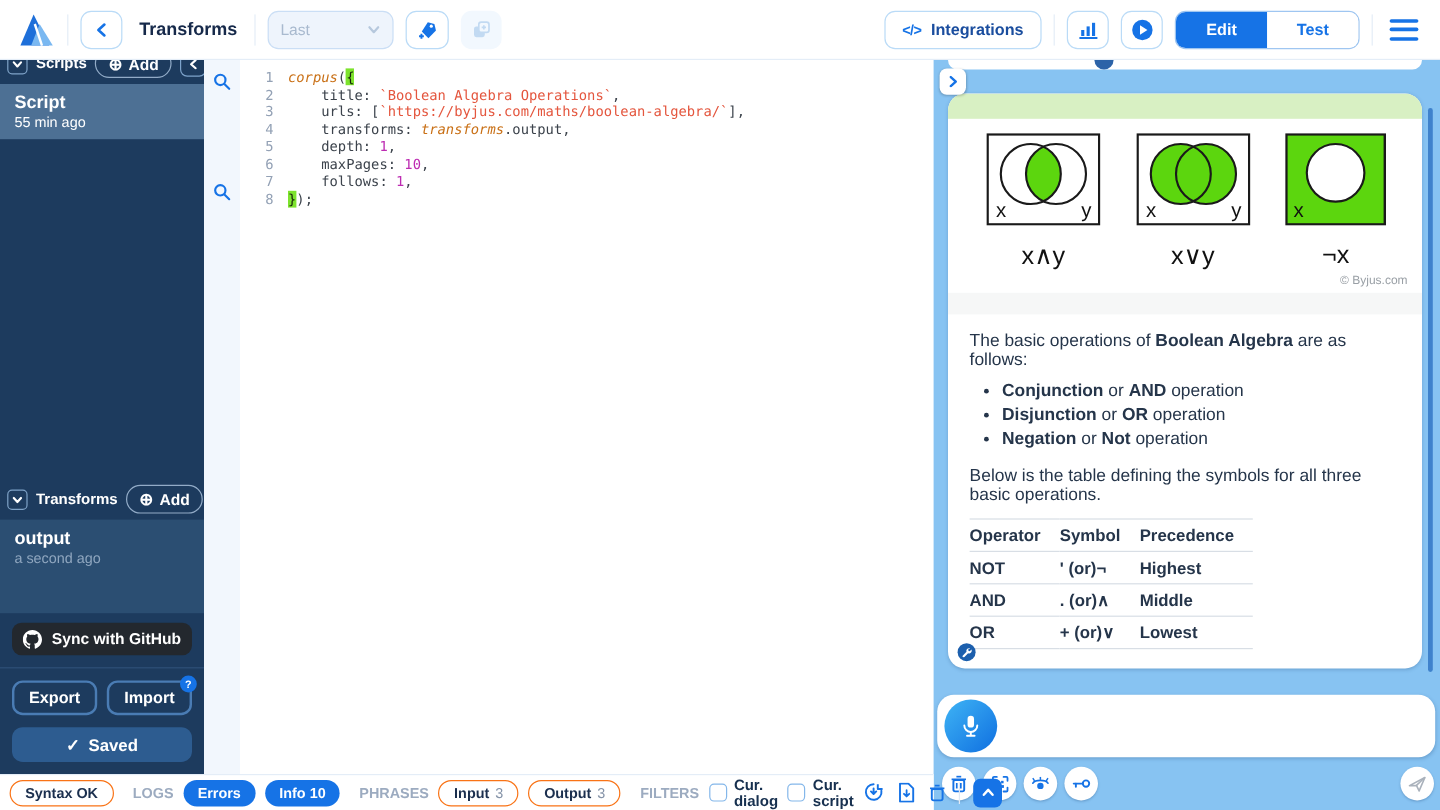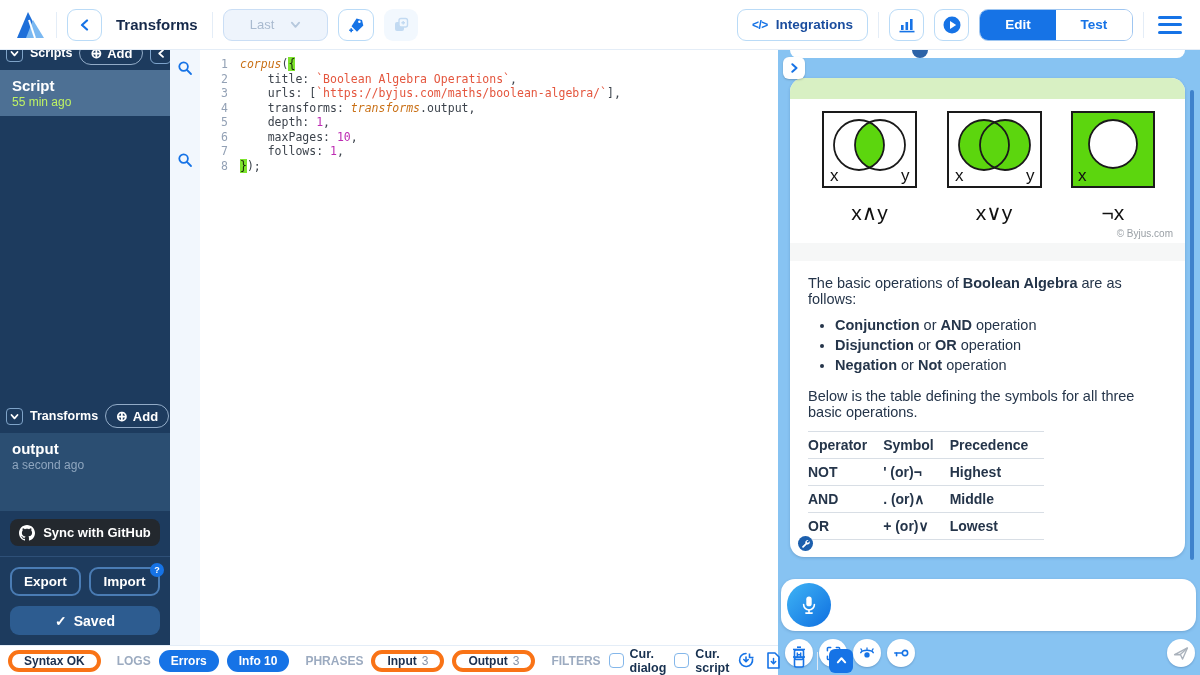--- a/index.html
+++ b/index.html
@@ -10,21 +10,21 @@
   .topbar { position:absolute; left:0; top:0; width:1200px; height:50px; background:#fff;
     border-bottom:1px solid #e4edf7; display:flex; align-items:center; padding:0 14px; gap:10px; z-index:5;}
   .tb-div { width:1px; height:26px; background:#e4edf7; }
   .tb-btn { height:32px; border:1.5px solid #badbf7; border-radius:9px; background:#fff;
     display:flex; align-items:center; justify-content:center; cursor:pointer; }
   .sq { width:35px; }
   .tb-title { font-size:15px; font-weight:700; color:#16294a; padding:0 4px; }
   .dev-btn { height:32px; background:#1673e6; color:#fff; border-radius:9px; padding:0 13px;
     display:flex; align-items:center; gap:8px; font-weight:700; font-size:13.5px; }
   .last-sel { height:32px; width:105px; background:#eef4fc; border:1.5px solid #cadef5; border-radius:9px;
-    color:#a9bacf; font-size:13px; padding:0 26px; display:flex; align-items:center; justify-content:space-between; }
+    color:#a9bacf; font-size:13px; padding:0 10px; display:flex; align-items:center; justify-content:space-between; }
   .copy-btn { width:34px; height:32px; border-radius:9px; background:#f2f8fe; border:none;
     display:flex; align-items:center; justify-content:center; }
   .tb-right { margin-left:auto; display:flex; align-items:center; gap:10px; }
   .integrations { padding:0 14px; gap:8px; font-weight:700; color:#1a4d9e; font-size:13.5px; }
   .code-glyph { color:#1673e6; font-weight:700; font-size:12px; letter-spacing:-.5px; }
   .segment { display:flex; border:1.5px solid #9fc6f1; border-radius:9px; overflow:hidden; height:32px; }
   .seg { width:76px; display:flex; align-items:center; justify-content:center; font-weight:700; font-size:13.5px; cursor:pointer; }
   .seg.active { background:#1673e6; color:#fff; }
   .seg.inactive { background:#fff; color:#1673e6; }
   .burger { display:flex; flex-direction:column; gap:4.5px; padding:4px; cursor:pointer; }
@@ -39,21 +39,21 @@
   .side-head .lbl { font-size:12.5px; font-weight:700; color:#fff; }
   .add-btn { margin-left:auto; height:24px; border:1.5px solid rgba(185,210,235,.75); border-radius:13px;
     padding:0 10px; display:flex; align-items:center; gap:5px; font-size:13px; font-weight:700; color:#fff; cursor:pointer;}
   .add-glyph { font-size:14px; line-height:1; }
   .collapse-btn { width:22px; height:22px; border:1.5px solid rgba(150,190,230,.8); border-radius:6px;
     display:flex; align-items:center; justify-content:center; flex:none; cursor:pointer; }
   .item { padding:7px 12px; cursor:pointer; }
   .item .nm { font-size:15px; font-weight:700; color:#fff; }
   .item .tm { font-size:12px; margin-top:1px; }
   .script-item { background:#4d7094; }
-  .script-item .tm { color:#bef264; }
+  .script-item .tm { color:#ffffff; }
   .tf-list { background:#2b4e72; min-height:78px; flex:none; }
   .output-item .tm { color:#8fa6bf; }
   .side-fill { flex:1; }
   .side-bottom { flex:none; padding:8px 10px 10px; }
   .gh-btn { height:27px; width:100%; background:#23282e; border-radius:8px; display:flex; align-items:center;
     justify-content:center; gap:8px; color:#fff; font-size:13px; font-weight:700; cursor:pointer; }
   .side-sep { height:1px; background:#2e5078; margin:10px -10px 0; }
   .ei-row { display:flex; gap:8px; margin-top:10px; }
   .side-obtn { flex:1; height:29px; border:2px solid #4a7cb4; border-radius:9px; background:transparent;
     color:#fff; font-size:13.5px; font-weight:700; display:flex; align-items:center; justify-content:center; position:relative; cursor:pointer;}
@@ -109,21 +109,21 @@
   .circ { width:28px; height:28px; border-radius:50%; background:#fff; display:flex; align-items:center;
     justify-content:center; box-shadow:0 1px 2px rgba(30,70,120,.3); cursor:pointer; flex:none; }
   .send { margin-left:auto; }
   .rscroll { position:absolute; right:6px; top:40px; width:4px; height:470px; background:#3f82cc; border-radius:2px; }
 
   
   .statusbar { position:absolute; left:0; bottom:0; width:778px; height:30px; background:#fff;
     border-top:1px solid #e4edf7; display:flex; align-items:center; padding:0 8px; gap:8px; }
   .pill { height:22px; border-radius:11px; display:flex; align-items:center; padding:0 12px;
     font-weight:700; font-size:12px; white-space:nowrap; }
-  .pill.white { border:4px solid #f97316; color:#1b2f4e; background:#fff; }
+  .pill.white { border:1px solid #f97316; color:#1b2f4e; background:#fff; }
   .pill.blue { background:#1673e6; color:#fff; }
   .cnt { color:#8593a8; font-weight:400; margin-left:5px; }
   .sb-label { color:#9cabc0; font-weight:700; font-size:12px; }
   .sb-div { width:1px; height:18px; background:#e0e9f4; }
   .sb-check { display:flex; align-items:center; gap:6px; font-weight:700; font-size:12.5px; color:#17304f; cursor:pointer;}
   .cb { width:15px; height:15px; border:1.5px solid #84b7ea; border-radius:4px; background:#fff; flex:none;}
   .sb-icons { margin-left:auto; display:flex; align-items:center; gap:11px; }
   .up-btn { width:24px; height:24px; background:#1673e6; border-radius:6px; display:flex;
     align-items:center; justify-content:center; cursor:pointer; }
   svg { display:block; }

